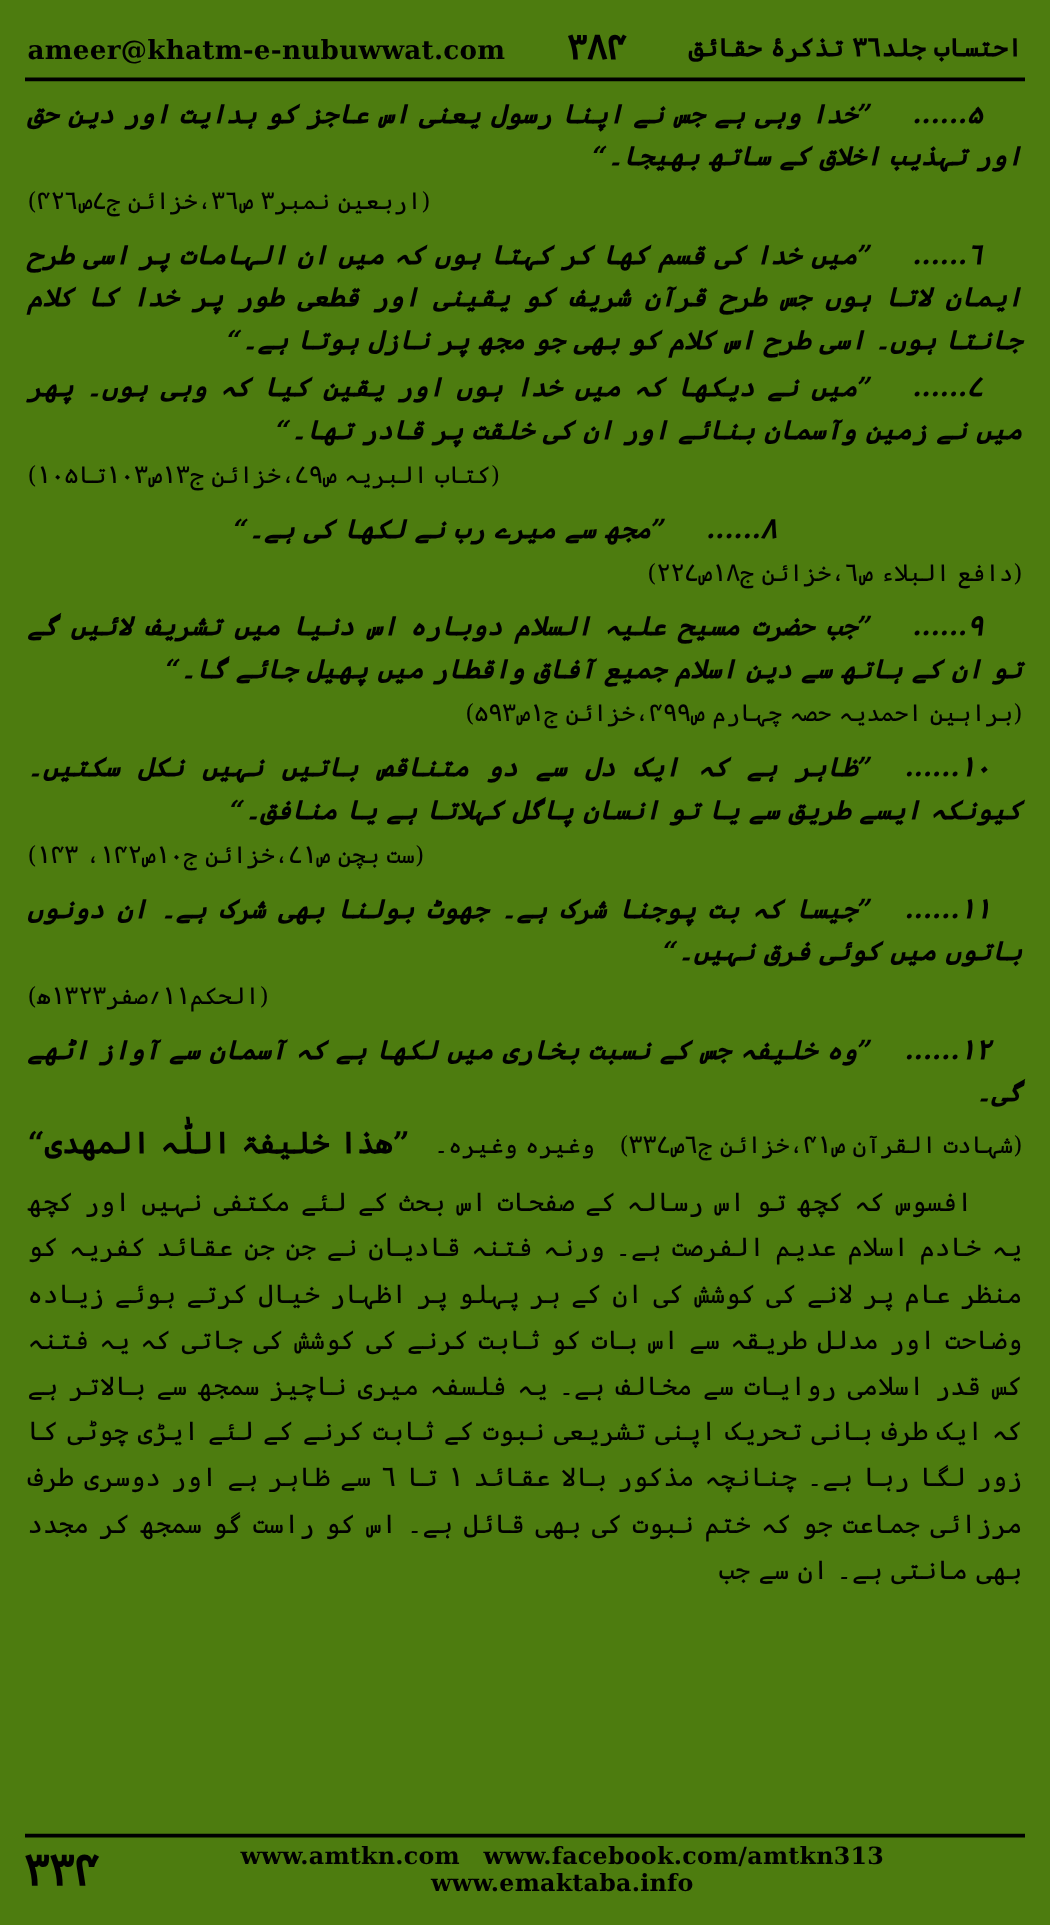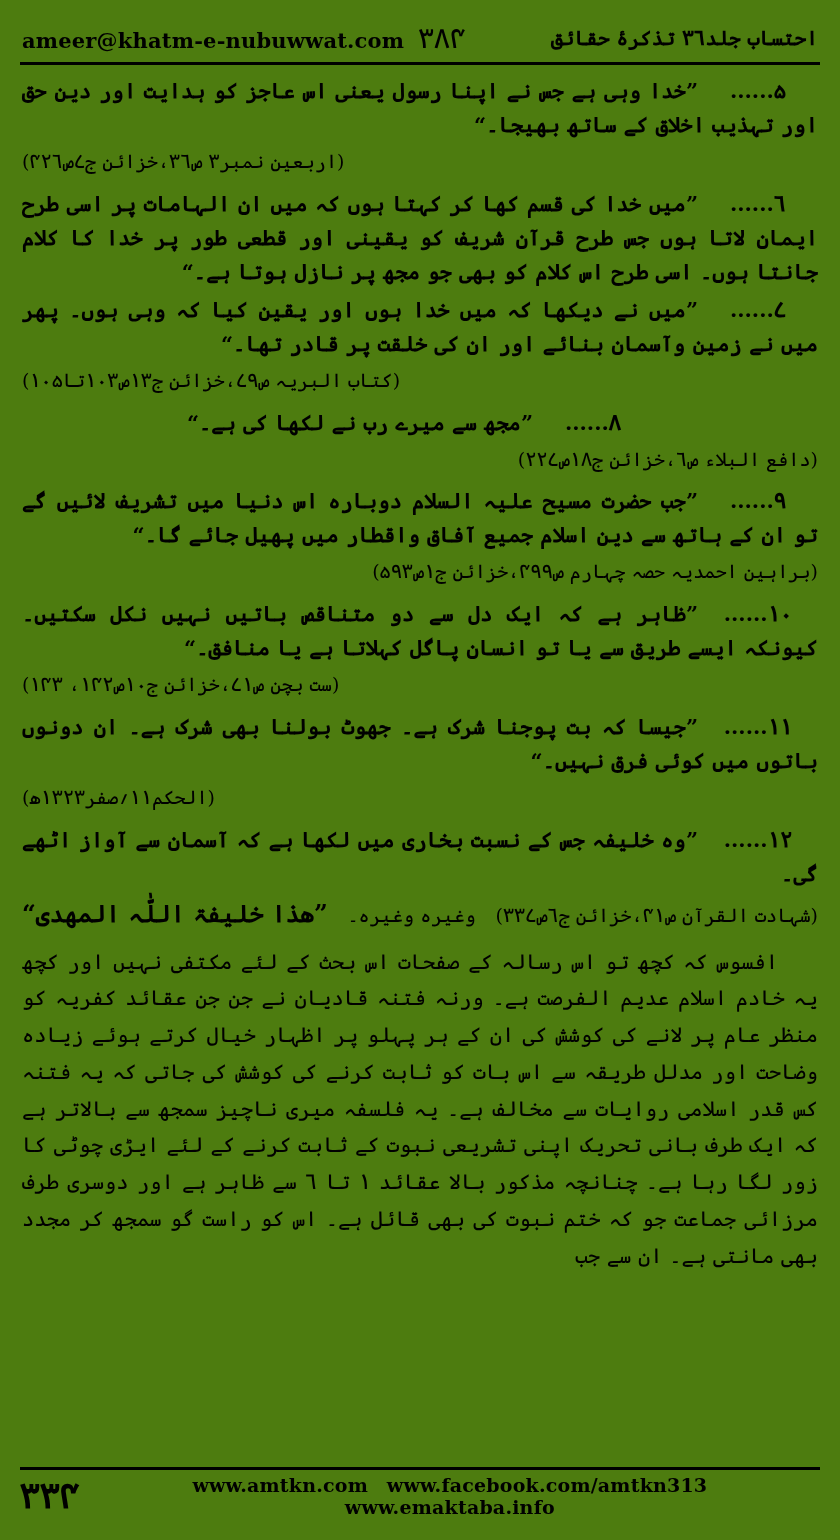--- a/index.html
+++ b/index.html
@@ -38,21 +38,22 @@
     gap: 14px;
   }
   .header-email {
     font-family: "DejaVu Serif", "Liberation Serif", serif;
     font-size: 21px;
     font-weight: 700;
     letter-spacing: 0.2px;
   }
   .header-pagenum {
     font-size: 27px;
-    font-weight: 400;
+    font-weight: 700;
+    margin-left: 36px;
   }
   .header-right {
     font-size: 20px;
     font-weight: 700;
     white-space: nowrap;
   }
   .rule {
     position: absolute;
     left: 20px;
     right: 20px;
@@ -70,20 +71,21 @@
     bottom: 100px;
     font-size: 21px;
     line-height: 1.62;
     text-align: justify;
     text-justify: inter-word;
   }
 
   .num-item {
     margin: 0 0 4px 0;
     padding: 0;
+    font-style: italic;
   }
   .num-lead {
     display: inline-block;
     min-width: 120px;
     text-align: center;
     font-weight: 700;
   }
   .dots {
     letter-spacing: 1px;
   }

